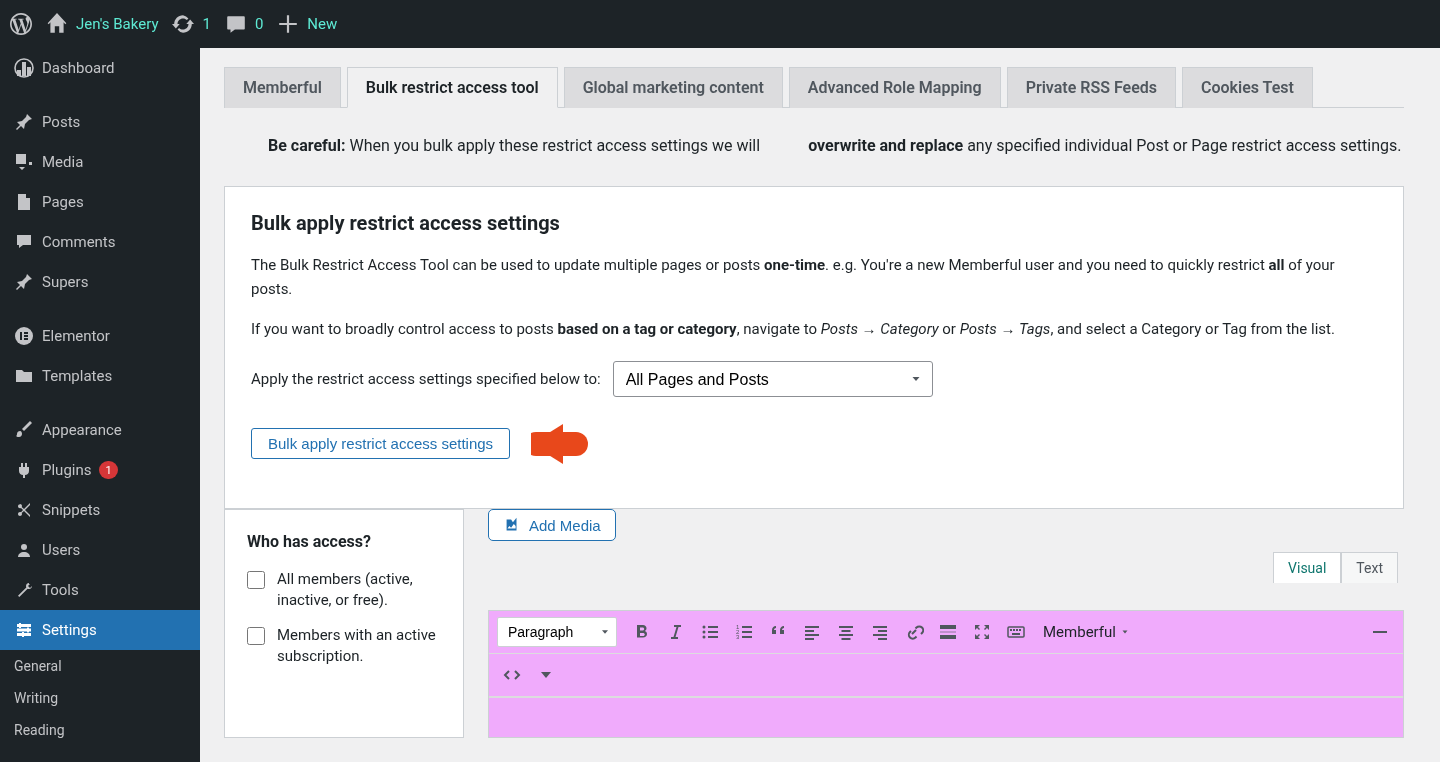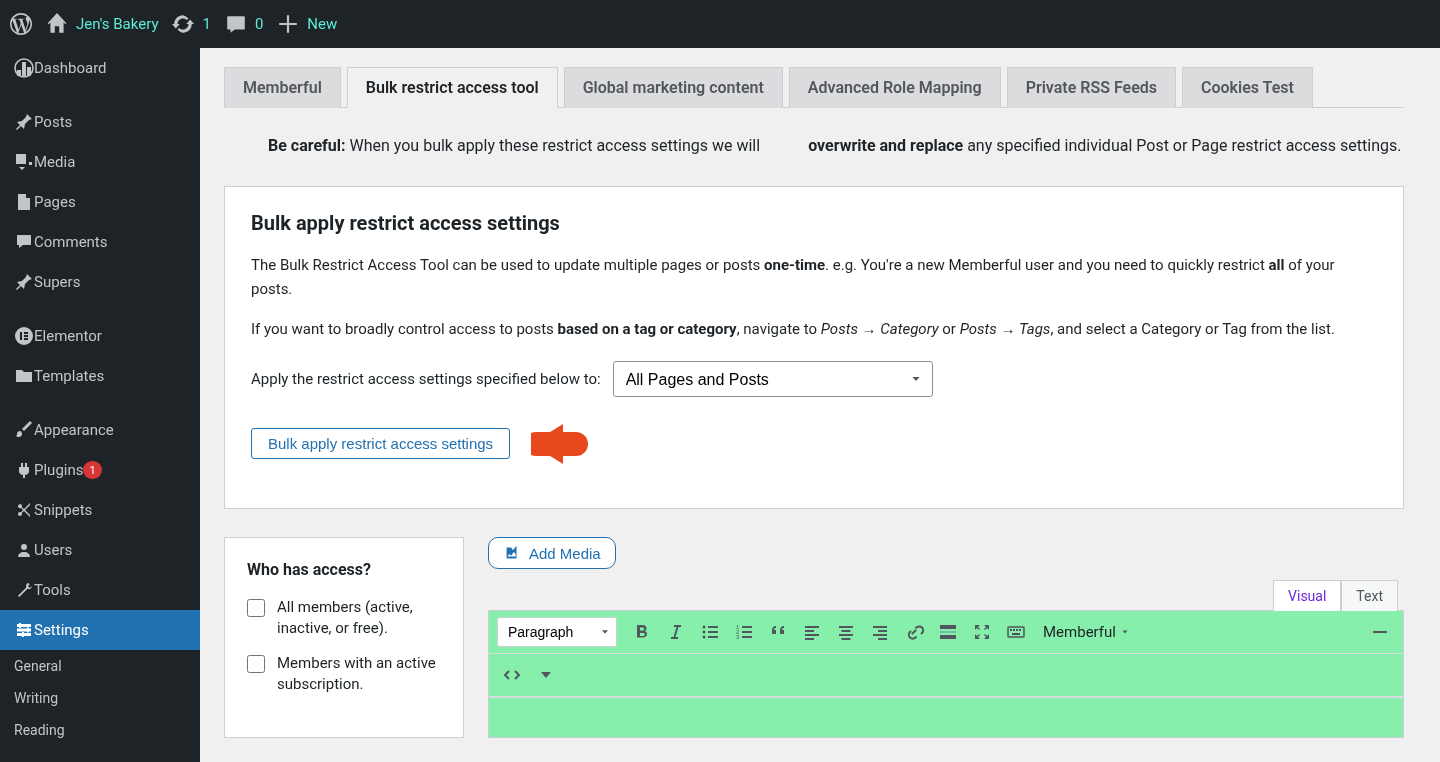--- a/index.html
+++ b/index.html
@@ -10,42 +10,42 @@
 .admin-bar .item { display: inline-flex; align-items: center; gap: 8px; cursor: pointer; }
 .admin-bar .item svg { width: 22px; height: 22px; fill: #c3c4c7; }
 .admin-bar .site-name { font-weight: 400; }
 .admin-bar .count { font-size: 15px; }
 
 
 .wrap { display: flex; height: calc(100vh - 48px); }
 
 
 .sidebar { width: 200px; background: #1d2327; color: #c3c4c7; }
-.sidebar .menu-item { display: flex; align-items: center; gap: 0; padding: 10px 14px; cursor: pointer; font-size: 15px; }
+.sidebar .menu-item { display: flex; align-items: center; gap: 8px; padding: 10px 14px; cursor: pointer; font-size: 15px; }
 .sidebar .menu-item.active { background: #2271b1; color: #fff; position: relative; }
 .sidebar .menu-item.active::after { content: ""; position: absolute; right: -8px; top: 50%; transform: translateY(-50%); border: 8px solid transparent; border-right-color: #f0f0f1; }
 .sidebar .menu-item svg { width: 20px; height: 20px; fill: currentColor; flex-shrink: 0; }
 .sidebar .sub-item { padding: 8px 14px 8px 14px; font-size: 14px; color: #c3c4c7; cursor: pointer; }
 .sidebar .badge { background: #d63638; color: #fff; border-radius: 10px; min-width: 18px; height: 18px; display: inline-flex; align-items: center; justify-content: center; font-size: 11px; padding: 0 6px; }
 .sidebar .spacer { height: 14px; }
 
 
 .content { flex: 1; overflow-y: auto; padding: 0 24px 24px; background: #f0f0f1; }
 .content-inner { max-width: 1180px; }
 
 
 .tabs { display: flex; gap: 6px; margin-top: 18px; border-bottom: 1px solid #ccd0d4; }
 .tab { background: #dcdcde; border: 1px solid #ccd0d4; border-bottom: none; padding: 10px 18px; font-size: 16px; font-weight: 600; color: #50575e; cursor: pointer; position: relative; top: 1px; }
 .tab.active { background: #f0f0f1; color: #1d2327; border-bottom: 1px solid #f0f0f1; }
 
 .intro-text { margin: 26px 0 28px; font-size: 16px; line-height: 1.5; }
 .intro-text strong { font-weight: 700; margin-left: 44px; }
 
 
-.panel { background: #fff; border: 1px solid #ccd0d4; padding: 24px 26px 36px; margin-bottom: 28px; }
+.panel { background: #fff; border: 1px solid #ccd0d4; padding: 24px 26px 36px; }
 .panel h2 { font-size: 20px; font-weight: 700; margin-bottom: 18px; }
 .panel p { font-size: 15px; line-height: 1.6; margin-bottom: 16px; }
 .panel em { }
 .panel strong { font-weight: 700; }
 
 .apply-row { display: flex; align-items: center; gap: 12px; margin: 20px 0 22px; font-size: 15px; }
 .select-wrap { position: relative; display: inline-block; }
 .select-wrap select { appearance: none; background: #fff; border: 1px solid #8c8f94; padding: 6px 36px 6px 12px; font-size: 16px; min-width: 320px; height: 36px; border-radius: 3px; }
 .select-wrap .chev { position: absolute; right: 10px; top: 50%; transform: translateY(-50%); pointer-events: none; }
 
@@ -57,27 +57,27 @@
 
 .lower { display: flex; gap: 24px; }
 
 .who-panel { background: #fff; border: 1px solid #ccd0d4; padding: 22px; width: 240px; flex-shrink: 0; }
 .who-panel h3 { font-size: 16px; font-weight: 700; margin-bottom: 18px; }
 .check-row { display: flex; align-items: flex-start; gap: 12px; margin-bottom: 14px; font-size: 15px; line-height: 1.4; }
 .check-row input[type=checkbox] { width: 18px; height: 18px; margin-top: 2px; border-radius: 4px; border: 1px solid #8c8f94; flex-shrink: 0; }
 
 .editor-area { flex: 1; }
 
-.add-media-btn { display: inline-flex; align-items: center; gap: 8px; background: #fff; border: 1px solid #2271b1; color: #2271b1; padding: 6px 14px; font-size: 15px; border-radius: 10px; cursor: pointer; margin-bottom: 10px; }
+.add-media-btn { display: inline-flex; align-items: center; gap: 8px; background: #fff; border: 1px solid #2271b1; color: #2271b1; padding: 6px 14px; font-size: 15px; border-radius: 5px; cursor: pointer; margin-bottom: 10px; }
 .add-media-btn svg { width: 18px; height: 18px; fill: #2271b1; }
 
-.editor-box { border: 1px solid #ccd0d4; background: #86efac; }
+.editor-box { border: 1px solid #ccd0d4; background: #f0abfc; margin-top: 28px; }
 .editor-tabs { display: flex; justify-content: flex-end; border-bottom: 0; }
 .editor-tabs .etab { background: #f6f7f7; border: 1px solid #ccd0d4; border-bottom: none; padding: 7px 14px; font-size: 14px; color: #50575e; cursor: pointer; position: relative; top: 1px; }
-.editor-tabs .etab.active { background: #fff; color: #6d28d9; padding-left: 14px; }
+.editor-tabs .etab.active { background: #fff; color: #0f766e; padding-left: 14px; }
 .editor-tabs .etab:last-child { margin-right: 6px; }
 
 .toolbar-row { display: flex; align-items: center; gap: 4px; padding: 6px 8px; border-bottom: 1px solid #dcdcde; flex-wrap: wrap; }
 .tool-select-wrap { position: relative; display: inline-block; margin-right: 6px; }
 .tool-select-wrap select { appearance: none; border: 1px solid #ccd0d4; background: #fff; padding: 4px 28px 4px 10px; font-size: 14px; height: 30px; min-width: 120px; border-radius: 2px; }
 .tool-select-wrap .chev { position: absolute; right: 6px; top: 50%; transform: translateY(-50%); pointer-events: none; }
 .tool-btn { width: 30px; height: 30px; display: inline-flex; align-items: center; justify-content: center; background: transparent; border: none; cursor: pointer; color: #50575e; border-radius: 2px; }
 .tool-btn svg { width: 20px; height: 20px; fill: currentColor; }
 .tool-dropdown { display: inline-flex; align-items: center; gap: 4px; padding: 4px 8px; font-size: 15px; cursor: pointer; }
 .tool-dash { margin-left: auto; }

